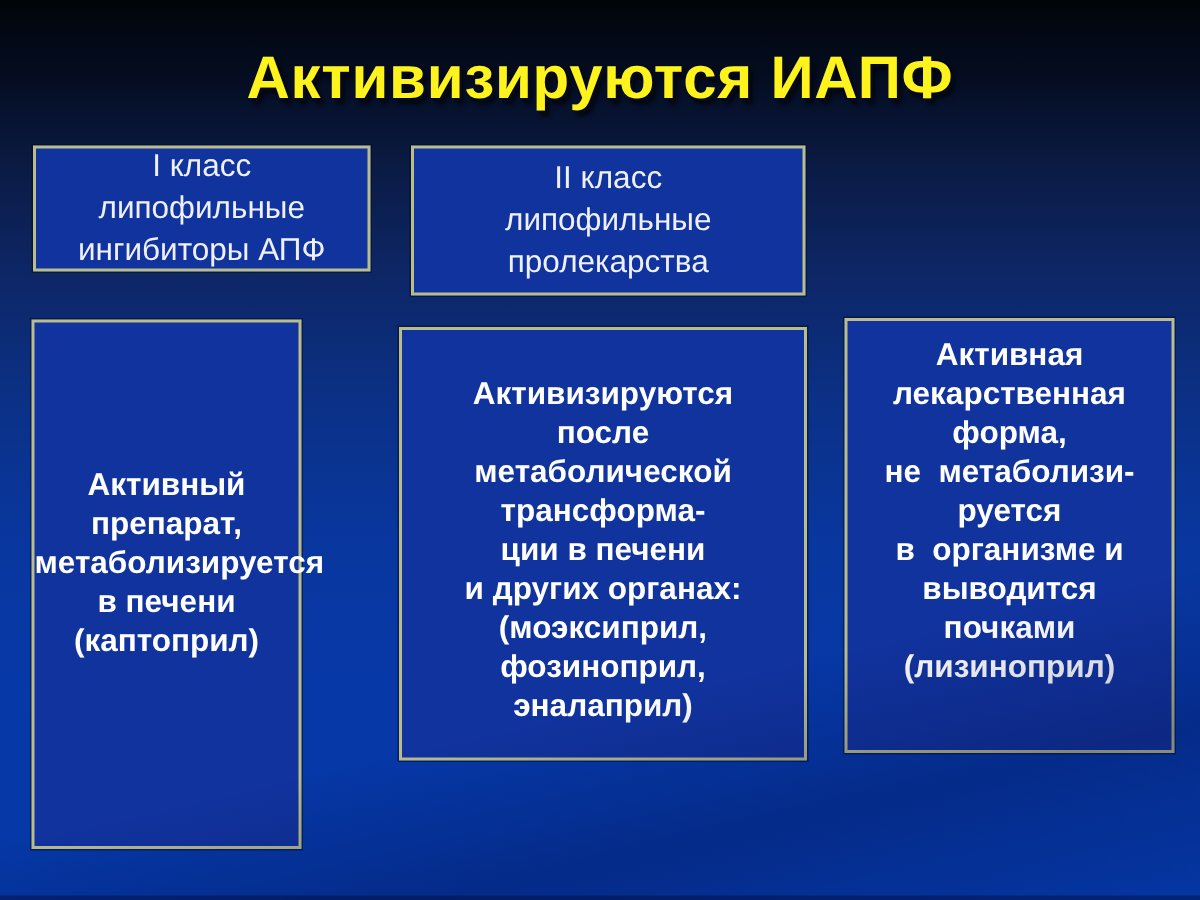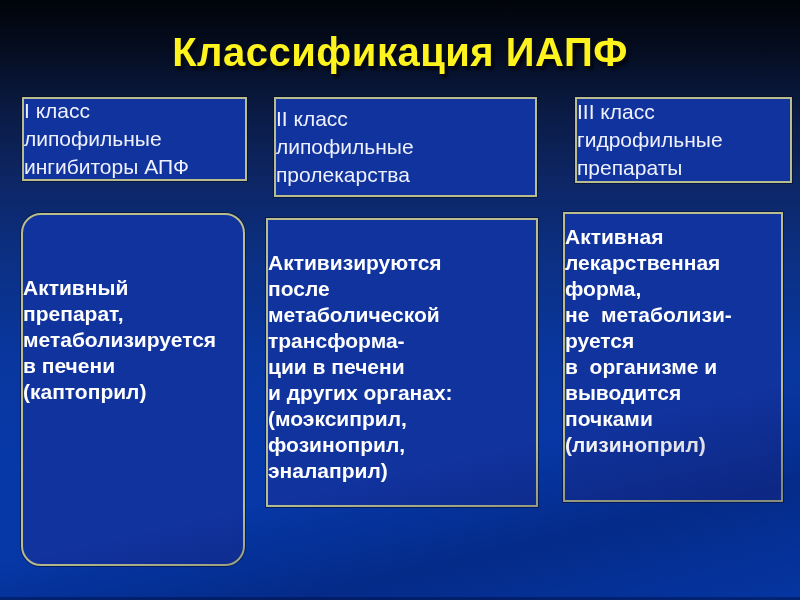--- a/index.html
+++ b/index.html
@@ -47,68 +47,64 @@
   }
   .box{
     position:absolute;
     box-sizing:border-box;
     background:#11339e;
     border:2px solid #b9bd8e;
     box-shadow:0 0 0 1px rgba(5,12,35,0.55);
   }
   .box-text{
     white-space:pre-wrap;
+    text-align:center;
     width:100%;
     color:#eef1fd;
   }
   .header-box{
     display:flex;align-items:center;justify-content:center;
   }
   .header-box .box-text{
     font-size:21px;
     line-height:28px;
     font-weight:normal;
   }
   .body-box .box-text{
     font-size:21px;
     line-height:26px;
     font-weight:bold;
     color:#ffffff;
   }
   .h1{left:22px;  top:97px; width:225px; height:84px;}
   .h2{left:274px; top:97px; width:263px; height:100px;}
   .h3{left:575px; top:97px; width:217px; height:86px;}
-  .c1{left:21px;  top:213px; width:224px; height:353px; padding-top:60px;border-radius:20px;}
+  .c1{left:21px;  top:213px; width:180px; height:353px; padding-top:96px;}
   .c2{left:266px; top:218px; width:272px; height:289px; padding-top:30px;}
   .c3{left:563px; top:212px; width:220px; height:290px; padding-top:10px;}
 </style>
 </head>
 <body>
 
 <div class="slide">
 
-  <h1 class="title">Классификация ИАПФ</h1>
+  <h1 class="title">Активизируются ИАПФ</h1>
 
   <div class="box header-box h1">
     <div class="box-text">I класс
 липофильные
 ингибиторы АПФ</div>
   </div>
 
   <div class="box header-box h2">
     <div class="box-text">II класс
 липофильные
 пролекарства</div>
   </div>
 
-  <div class="box header-box h3">
-    <div class="box-text">III класс
-гидрофильные
-препараты</div>
-  </div>
 
   <div class="box body-box c1">
     <div class="box-text">Активный
 препарат,
 метаболизируется
 в печени
 (каптоприл)</div>
   </div>
 
   <div class="box body-box c2">

